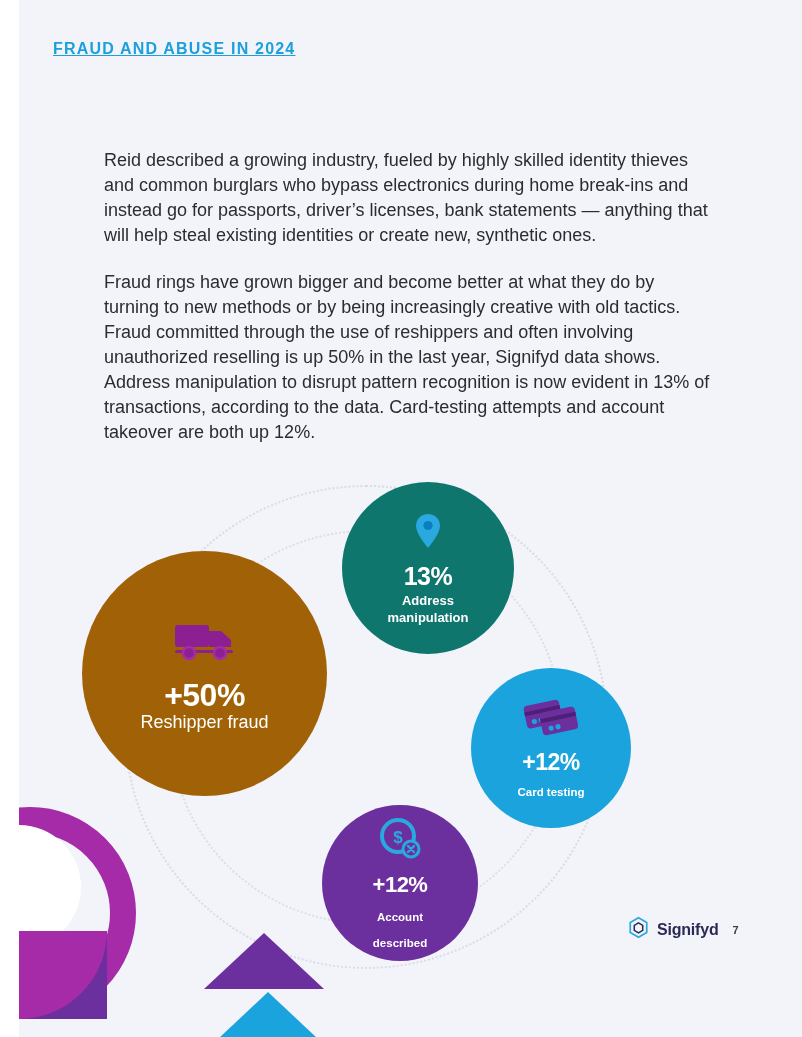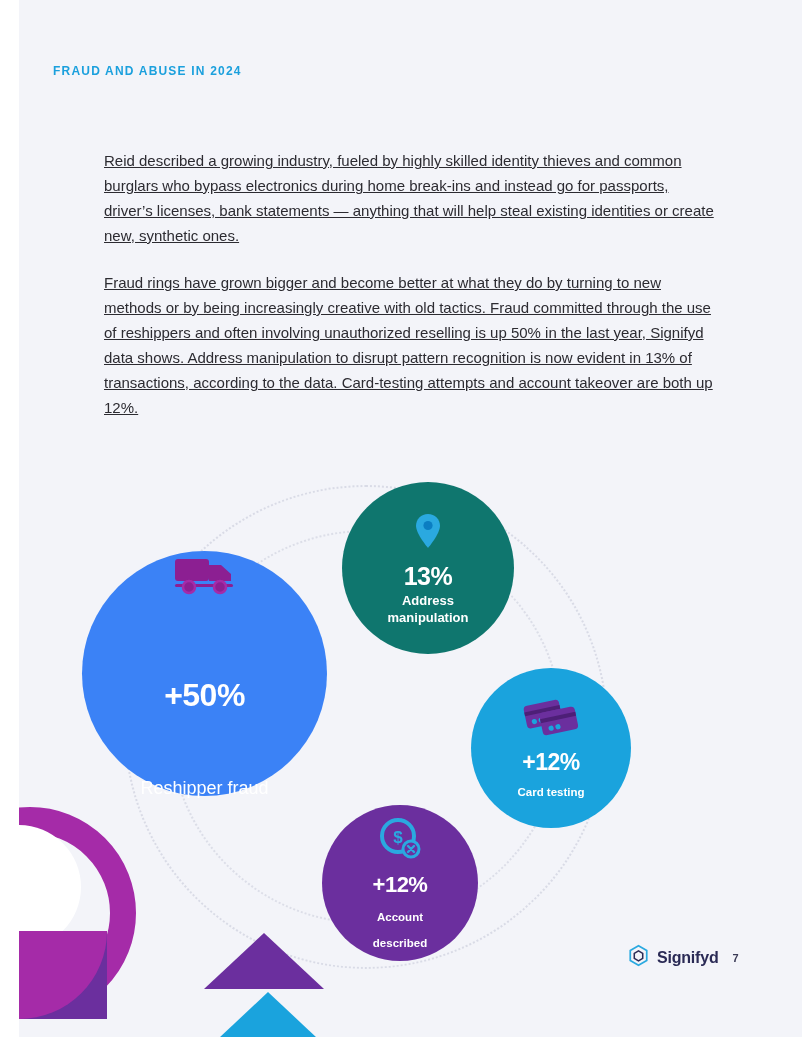--- a/index.html
+++ b/index.html
@@ -13,31 +13,31 @@
     position:absolute;left:19px;top:0;width:783px;height:1037px;
     background:#f3f4f9;
     overflow:hidden;
   }
   
   .left-strip{
     position:absolute;left:0;top:0;width:19px;height:1037px;background:#ffffff;
   }
 
   .eyebrow{
-    position:absolute;left:34px;top:64px;
-    font-size:12px;font-weight:bold;letter-spacing:1.2px;
+    position:absolute;left:34px;top:40px;
+    font-size:16px;font-weight:bold;letter-spacing:1.2px;
     color:#1ba0dd;
+    text-decoration:underline;
   }
 
   .body-copy{
     position:absolute;left:85px;top:148px;width:610px;
     color:#2c2b31;
-    font-size:15px;
+    font-size:18px;
     line-height:25px;
-    text-decoration:underline;
   }
   .body-copy p{margin:0 0 22px 0;}
 
   
   .graphic{
     position:absolute;left:0;top:455px;width:783px;height:582px;
   }
 
   .dotring{
     position:absolute;border-radius:50%;
@@ -54,21 +54,21 @@
   .bubble .pct{
     font-weight:bold;letter-spacing:-0.5px;
   }
   .bubble .lbl{
     font-weight:bold;line-height:15px;
   }
   .bubble .icon{margin-bottom:4px;}
 
   
   .b-reshipper{
-    left:63px;top:96px;width:245px;height:245px;background:#3b82f6;justify-content:space-between;
+    left:63px;top:96px;width:245px;height:245px;background:#a16207;
   }
   .b-reshipper .pct{font-size:32px;margin-top:6px;}
   .b-reshipper .lbl{font-size:18px;margin-top:1px;font-weight:normal;}
 
   
   .b-address{
     left:323px;top:27px;width:172px;height:172px;background:#0f766e;
   }
   .b-address .pct{font-size:25px;margin-top:2px;}
   .b-address .lbl{font-size:13px;margin-top:2px;}
@@ -109,21 +109,21 @@
     border-bottom:56px solid #6b2f9e;
   }
   .tri-blue{
     position:absolute;left:200px;top:537px;
     width:0;height:0;border-left:49px solid transparent;border-right:49px solid transparent;
     border-bottom:46px solid #1aa3dd;
   }
 
   
   .footer{
-    position:absolute;left:608px;top:944px;display:flex;align-items:center;gap:7px;
+    position:absolute;left:608px;top:916px;display:flex;align-items:center;gap:7px;
   }
   .footer .brand{
     font-size:16px;font-weight:bold;color:#2a2a55;letter-spacing:-0.2px;
   }
   .footer .pageno{
     font-size:11px;color:#3b3b57;font-weight:bold;margin-left:7px;
   }
 </style>
 </head>
 <body>

